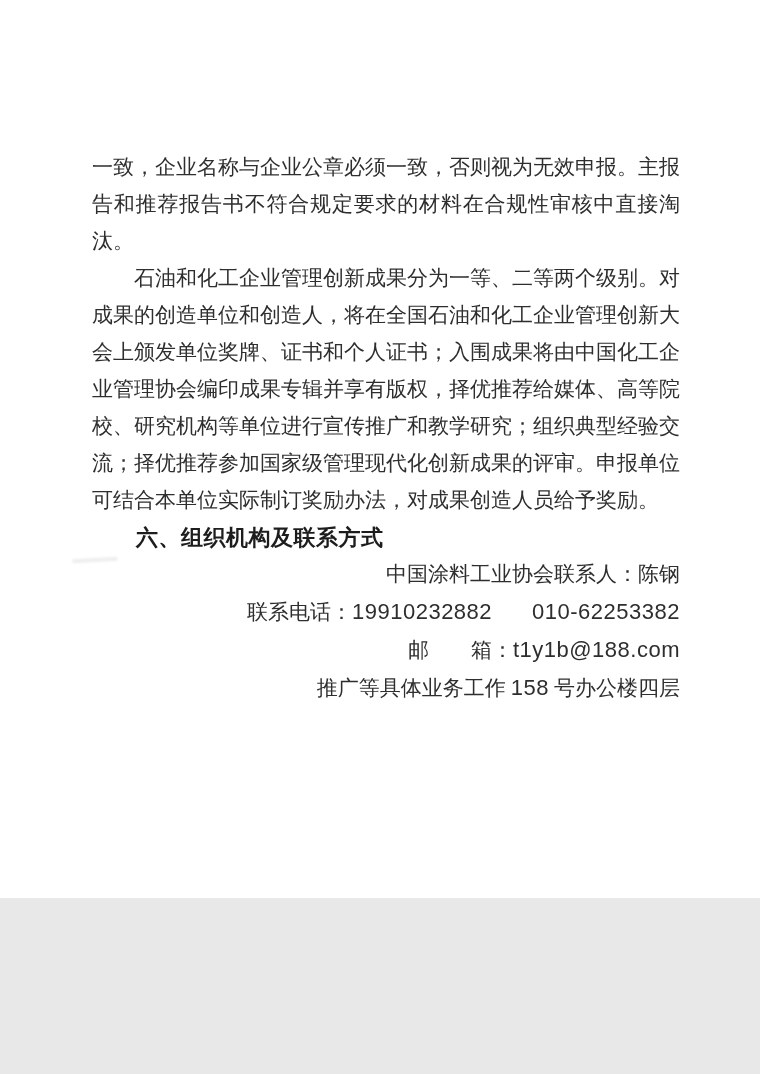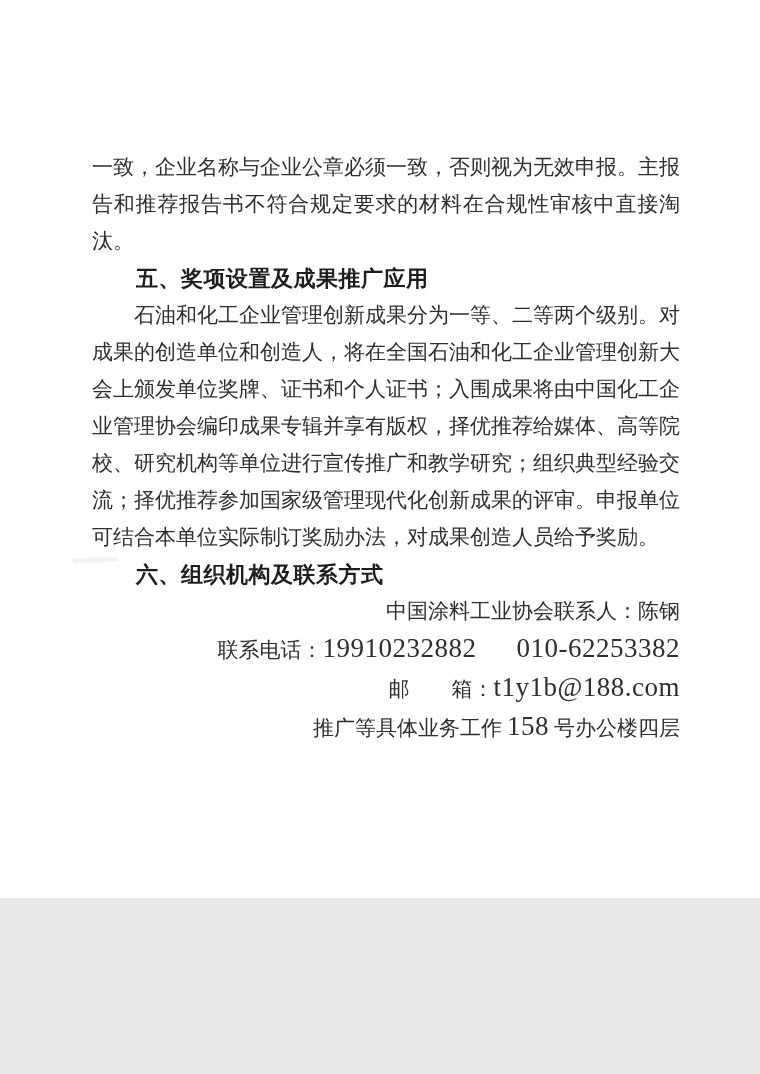--- a/index.html
+++ b/index.html
@@ -37,22 +37,22 @@
     text-indent: 2em;
     letter-spacing: 0.5px;
     text-align: left;
   }
   .contact-line {
     padding-left: 2em;
     text-align: right;
     white-space: nowrap;
   }
   .latin {
-    font-family: Liberation Serif, serif;
-    font-size: 27px;
+    font-family: Liberation Sans, sans-serif;
+    font-size: 22px;
     letter-spacing: 0.5px;
   }
   .num-gap { display: inline-block; width: 40px; }
   .addr-num { margin: 16px 5px; }
   .footer {
     position: absolute;
     left: 0;
     top: 1000px;
     width: 730px;
     text-align: center;
@@ -76,21 +76,20 @@
 </style>
 </head>
 <body>
 
 <div class="page">
 
   <div class="content">
 
     <p class="para no-indent">一致，企业名称与企业公章必须一致，否则视为无效申报。主报告和推荐报告书不符合规定要求的材料在合规性审核中直接淘汰。</p>
 
-    <h2 class="heading">五、奖项设置及成果推广应用</h2>
 
     <p class="para">石油和化工企业管理创新成果分为一等、二等两个级别。对成果的创造单位和创造人，将在全国石油和化工企业管理创新大会上颁发单位奖牌、证书和个人证书；入围成果将由中国化工企业管理协会编印成果专辑并享有版权，择优推荐给媒体、高等院校、研究机构等单位进行宣传推广和教学研究；组织典型经验交流；择优推荐参加国家级管理现代化创新成果的评审。申报单位可结合本单位实际制订奖励办法，对成果创造人员给予奖励。</p>
 
     <h2 class="heading">六、组织机构及联系方式</h2>
 
 
     <div class="contact-line">
       <span>中国涂料工业协会联系人：</span><span>陈钢</span>
     </div>
 

